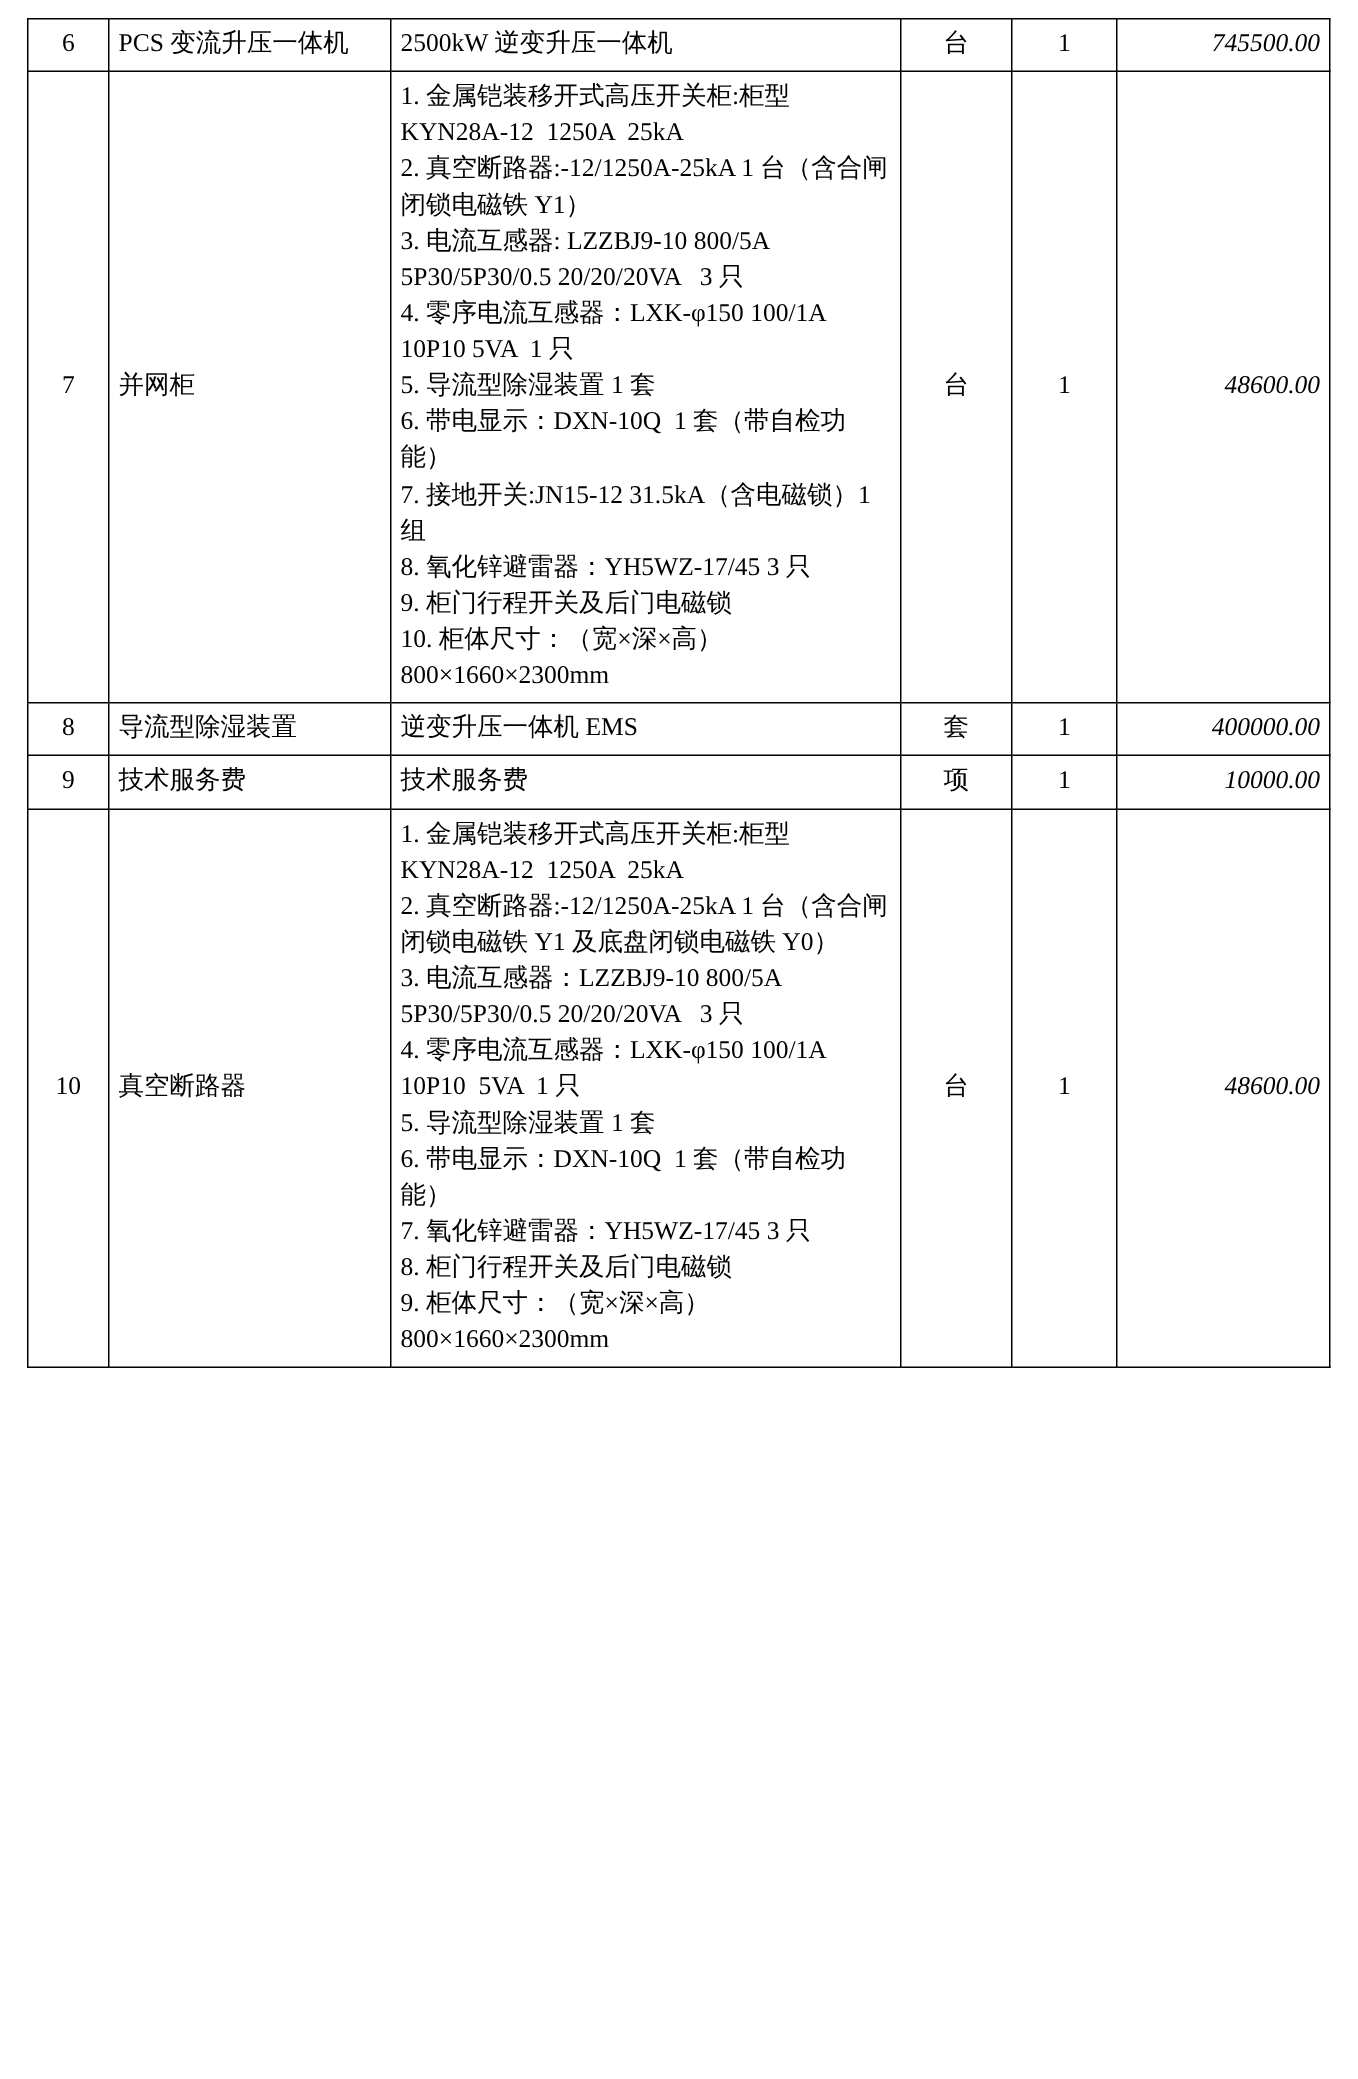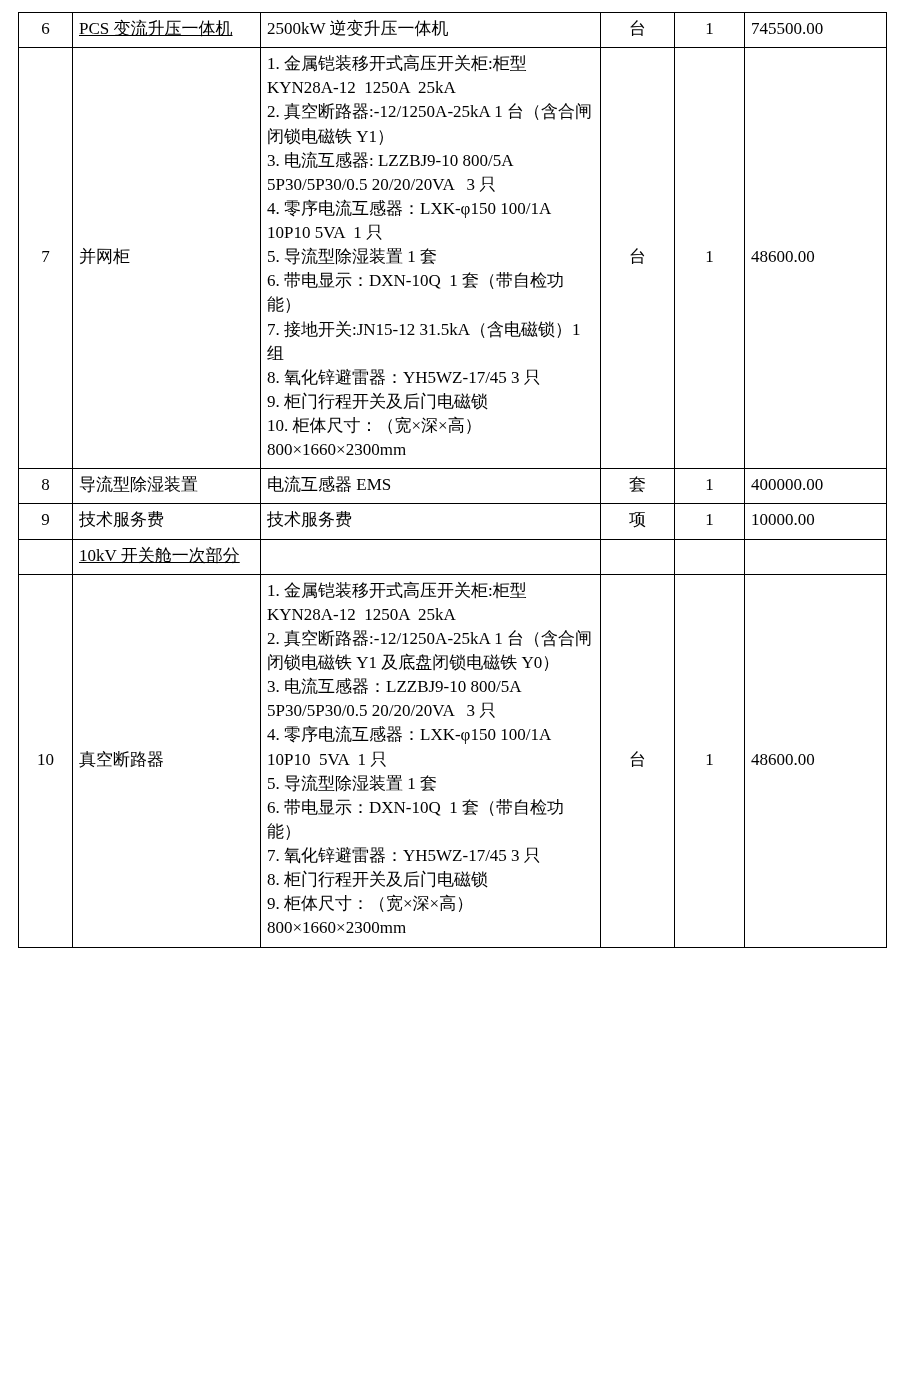--- a/index.html
+++ b/index.html
@@ -38,30 +38,30 @@
   col.c-spec  { width: 340px; }
   col.c-unit  { width: 74px; }
   col.c-qty   { width: 70px; }
   col.c-price { width: 142px; }
 
   td.no, td.unit, td.qty {
     text-align: center;
     vertical-align: middle;
   }
   td.price {
-    text-align: left;
+    text-align: right;
     vertical-align: middle;
     padding-right: 10px;
+    font-style: italic;
   }
   td.name {
     vertical-align: middle;
   }
   td.name.top {
     vertical-align: top;
-    text-decoration: underline;
   }
   td.spec {
     vertical-align: top;
   }
   td.spec.mid {
     vertical-align: middle;
   }
   .lines {
     white-space: pre-wrap;
     word-break: break-word;
@@ -111,43 +111,35 @@
 9. 柜门行程开关及后门电磁锁
 10. 柜体尺寸：（宽×深×高）800×1660×2300mm</span></td>
         <td class="unit">台</td>
         <td class="qty">1</td>
         <td class="price">48600.00</td>
       </tr>
 
       <tr>
         <td class="no">8</td>
         <td class="name">导流型除湿装置</td>
-        <td class="spec mid"><span class="lines">电流互感器 EMS</span></td>
+        <td class="spec mid"><span class="lines">逆变升压一体机 EMS</span></td>
         <td class="unit">套</td>
         <td class="qty">1</td>
         <td class="price">400000.00</td>
       </tr>
 
       <tr>
         <td class="no">9</td>
         <td class="name">技术服务费</td>
         <td class="spec mid"><span class="lines">技术服务费</span></td>
         <td class="unit">项</td>
         <td class="qty">1</td>
         <td class="price">10000.00</td>
       </tr>
 
-      <tr>
-        <td class="no"></td>
-        <td class="name top">10kV 开关舱一次部分</td>
-        <td class="spec"><span class="lines"></span></td>
-        <td class="unit"></td>
-        <td class="qty"></td>
-        <td class="price"></td>
-      </tr>
 
       <tr class="row-tall">
         <td class="no">10</td>
         <td class="name">真空断路器</td>
         <td class="spec"><span class="lines">1. 金属铠装移开式高压开关柜:柜型 KYN28A-12  1250A  25kA
 2. 真空断路器:-12/1250A-25kA 1 台（含合闸闭锁电磁铁 Y1 及底盘闭锁电磁铁 Y0）
 3. 电流互感器：LZZBJ9-10 800/5A 5P30/5P30/0.5 20/20/20VA   3 只
 4. 零序电流互感器：LXK-φ150 100/1A 10P10  5VA  1 只
 5. 导流型除湿装置 1 套
 6. 带电显示：DXN-10Q  1 套（带自检功能）

